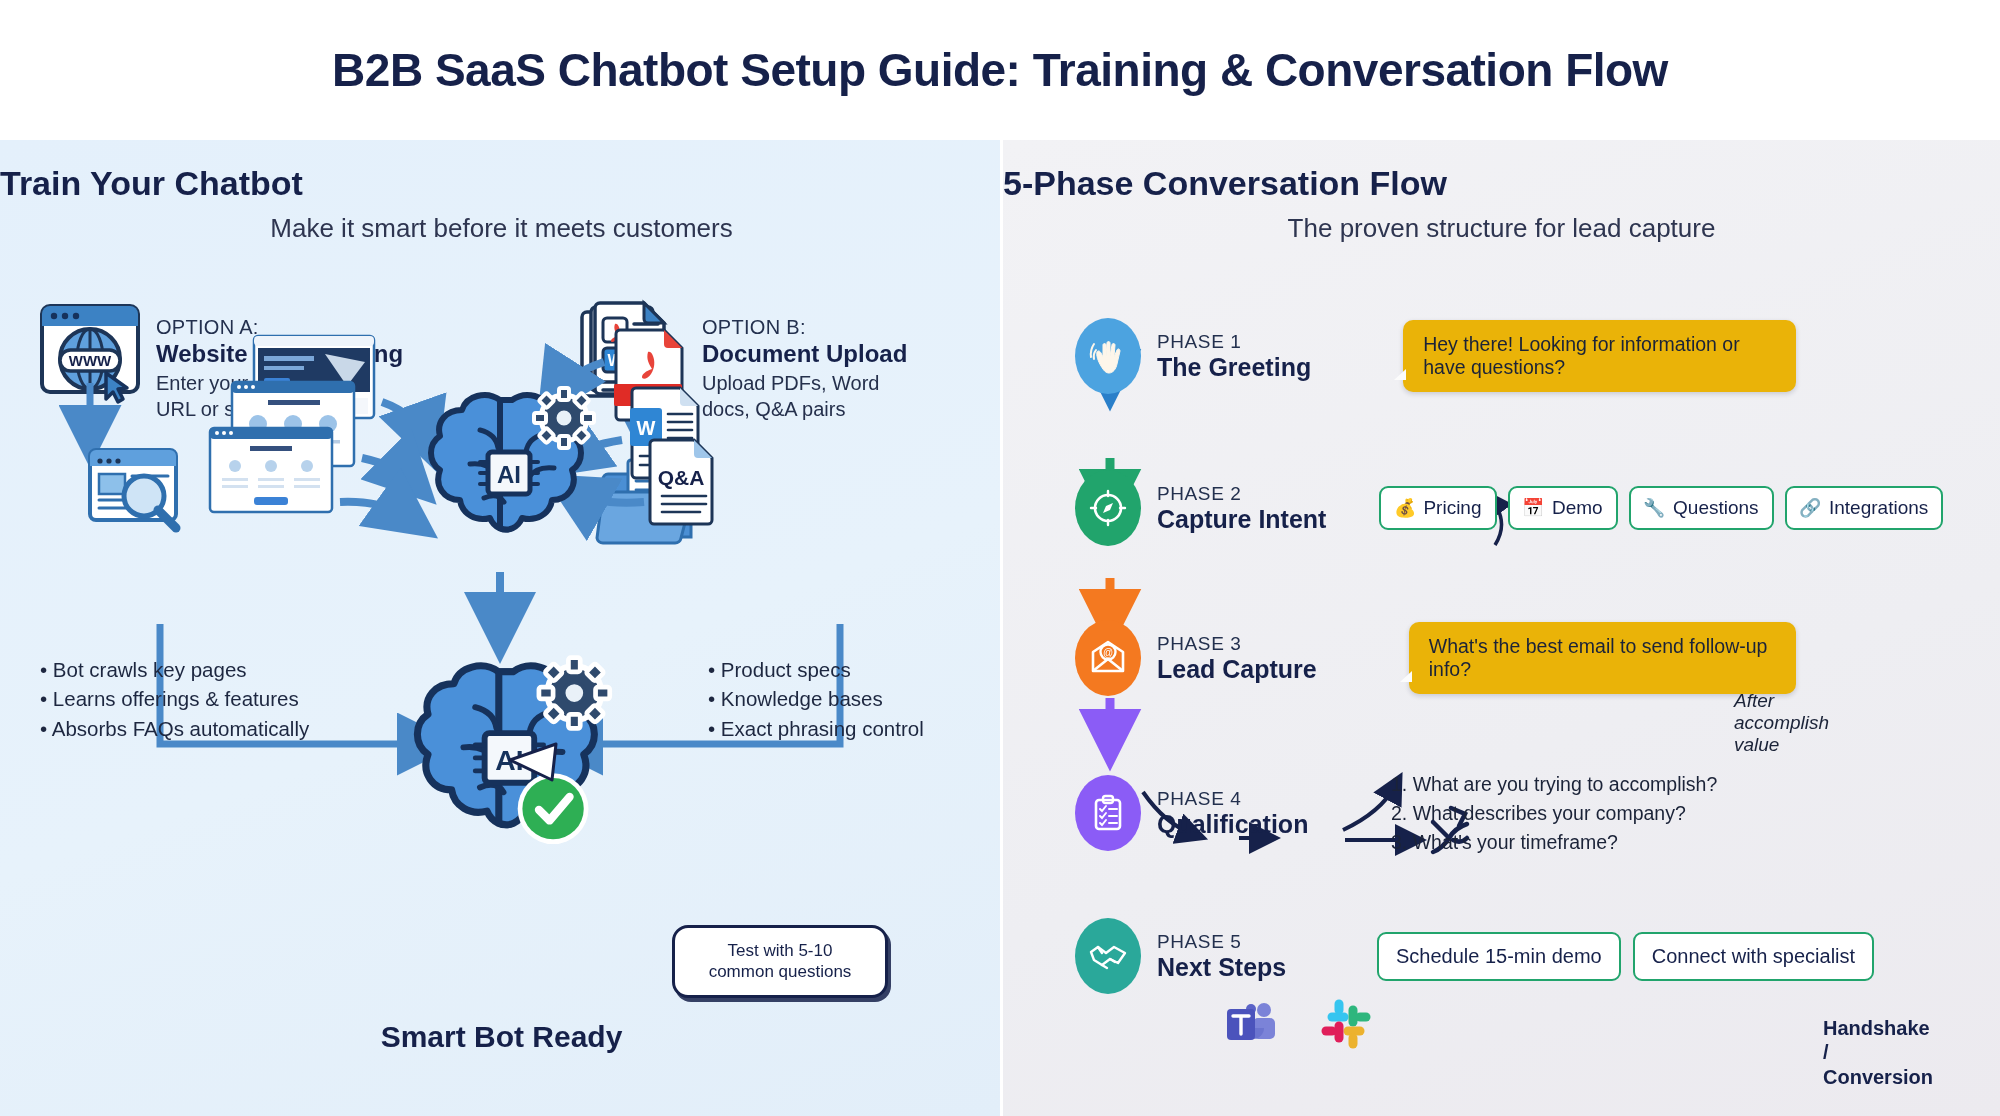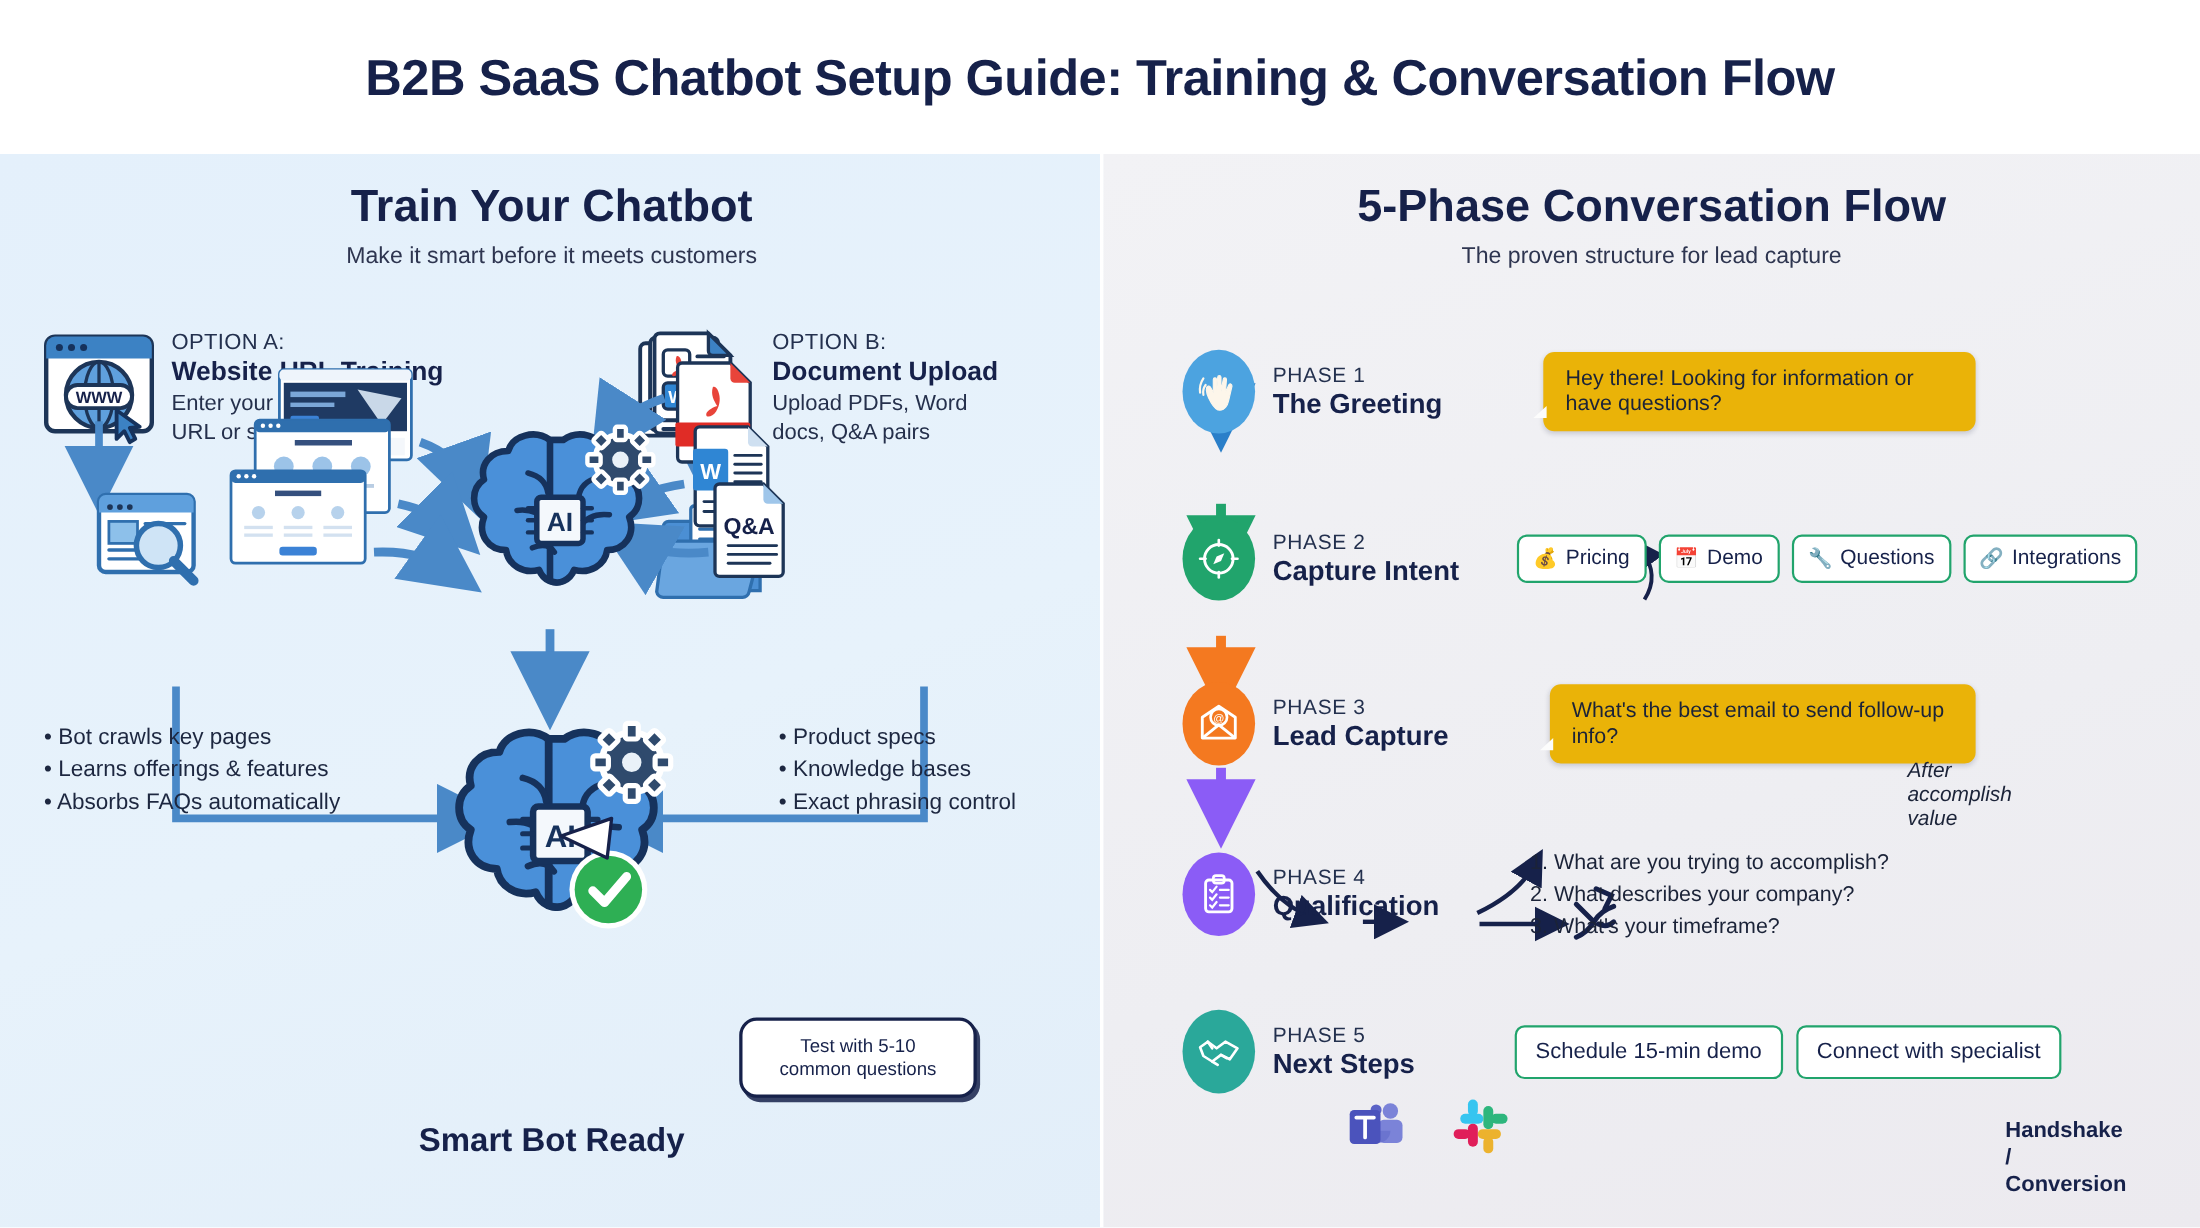--- a/index.html
+++ b/index.html
@@ -30,32 +30,32 @@
   .panel-right {
     position: absolute; top: 140px; left: 1003px; width: 997px; height: 976px;
     background: linear-gradient(160deg,#f2f2f5 0%,#eeeef2 60%,#eceaef 100%);
   }
   .panel-divider {
     position: absolute; top: 140px; left: 1000px; width: 3px; height: 976px;
     background: #ffffff;
   }
 
   .panel-title {
-    text-align: center; font-size: 41px; font-weight: bold;
+    font-size: 34px; font-weight: bold;
     color: #16214a; margin-top: 24px;
   }
   .panel-sub {
-    text-align: center; font-size: 21px; color: #2e3550; margin-top: 10px;
+    text-align: center; font-size: 26px; color: #2e3550; margin-top: 10px;
   }
 
   
   .option {
     position: absolute; display: flex; gap: 14px; align-items: flex-start;
   }
-  .option-text .kicker { font-size: 20px; color: #23304e; letter-spacing: .3px; }
+  .option-text .kicker { font-size: 20px; color: #23304e; letter-spacing: .3px; margin-top: 16px; }
   .option-text .name   { font-size: 24px; font-weight: bold; color: #16214a; margin-top: 1px; white-space: nowrap;}
   .option-text .desc   { font-size: 20px; color: #25304c; line-height: 1.28; margin-top: 3px; }
 
   
   .bullets { position: absolute; font-size: 20.5px; color: #1d2740; line-height: 1.43; }
   .bullets div { white-space: nowrap; }
 
   
   .smart-label {
     position: absolute; font-size: 30px; font-weight: bold; color: #16214a;

